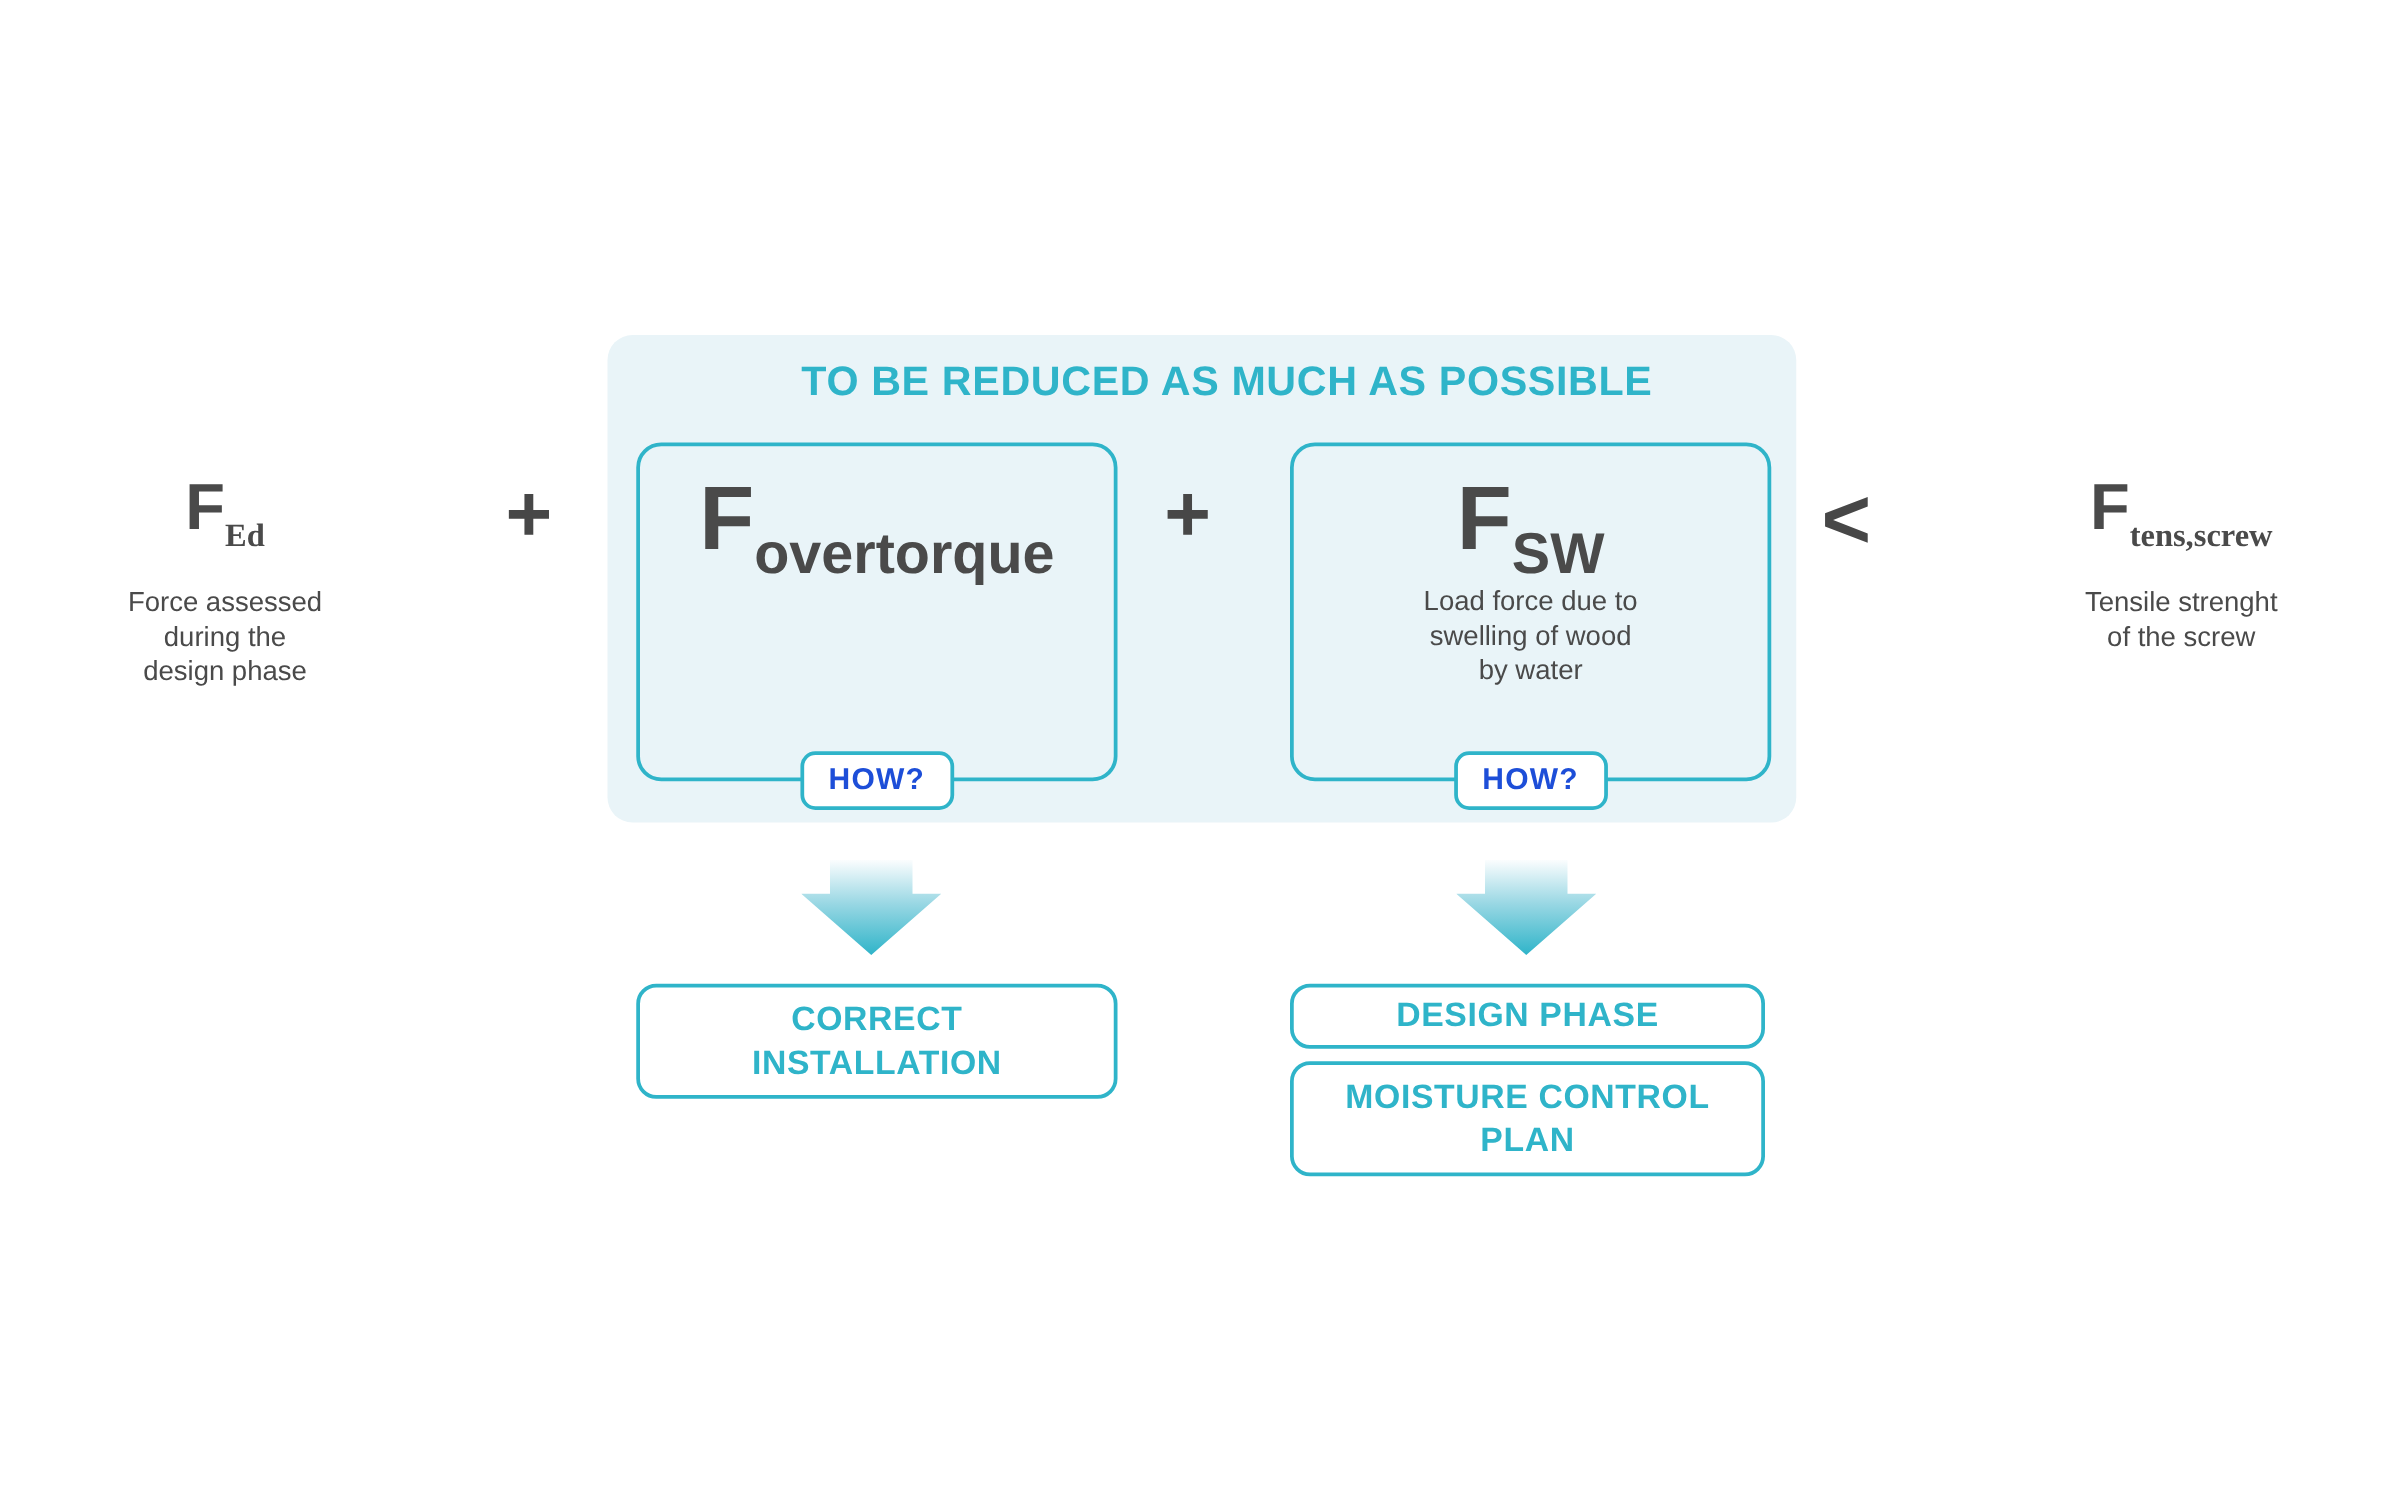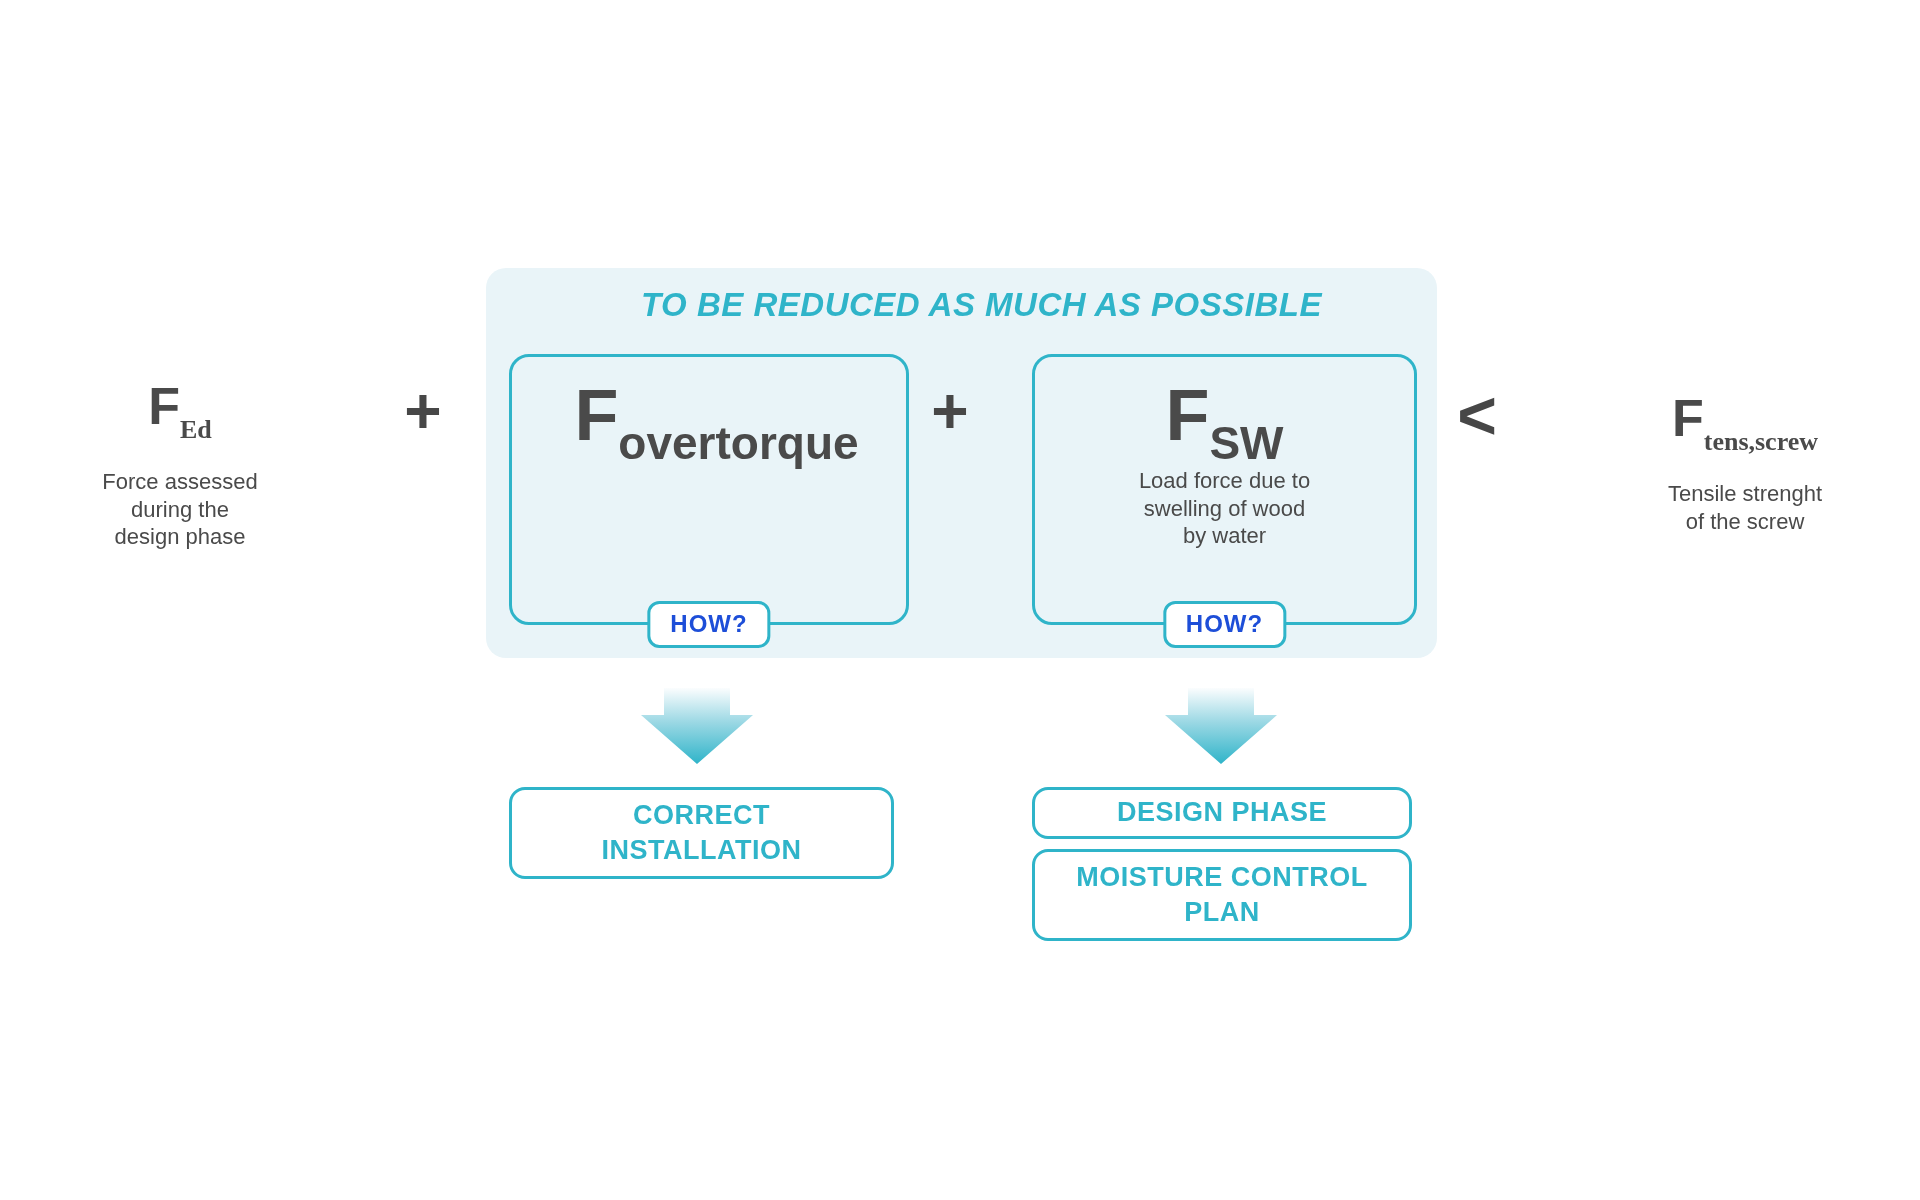--- a/index.html
+++ b/index.html
@@ -35,49 +35,49 @@
   .outcome-box{position:absolute;background:#ffffff;border:3px solid #2fb4c9;border-radius:16px;
     display:flex;align-items:center;justify-content:center;text-align:center;}
   .outcome-label{font-size:27px;font-weight:bold;color:#2fb4c9;line-height:1.3;white-space:pre-line;letter-spacing:.5px;}
 </style>
 </head>
 <body>
 
 <div class="canvas">
 
   <div class="panel" style="left:486px;top:268px;width:951px;height:390px;"></div>
-  <div class="panel-title" style="left:486px;top:286px;width:991px;font-style:italic;">TO BE REDUCED AS MUCH AS POSSIBLE</div>
+  <div class="panel-title" style="left:486px;top:286px;width:991px;">TO BE REDUCED AS MUCH AS POSSIBLE</div>
 
   <div class="term side-term" style="left:50px;top:380px;width:260px;">
     <div class="symbol side-symbol"><span>F</span><span class="sym-sub">Ed</span></div>
     <div class="caption">Force assessed
 during the
 design phase</div>
   </div>
 
   <div class="operator" style="left:383px;top:379px;width:80px;">+</div>
 
-  <div class="term-box" style="left:509px;top:354px;width:379px;height:265px;padding-left:15px;">
+  <div class="term-box" style="left:509px;top:354px;width:379px;height:265px;">
     <div class="symbol box-symbol"><span>F</span><span class="sym-sub">overtorque</span></div>
     <div class="how-badge">HOW?</div>
   </div>
 
   <div class="operator" style="left:910px;top:379px;width:80px;">+</div>
 
   <div class="term-box" style="left:1032px;top:354px;width:379px;height:265px;">
     <div class="symbol box-symbol"><span>F</span><span class="sym-sub">SW</span></div>
     <div class="caption">Load force due to
 swelling of wood
 by water</div>
     <div class="how-badge">HOW?</div>
   </div>
 
   <div class="operator less" style="left:1437px;top:381px;width:80px;">&lt;</div>
 
-  <div class="term side-term" style="left:1590px;top:392px;width:310px;">
+  <div class="term side-term" style="left:1590px;top:380px;width:310px;">
     <div class="symbol side-symbol"><span>F</span><span class="sym-sub">tens,screw</span></div>
     <div class="caption">Tensile strenght
 of the screw</div>
   </div>
 
   <svg class="arrow" style="left:641px;top:688px;" width="112" height="76" viewBox="0 0 112 76">
     <defs>
       <linearGradient id="arrowGrad1" x1="0" y1="0" x2="0" y2="1">
         <stop offset="0" stop-color="#fbfdfe"></stop>
         <stop offset="0.45" stop-color="#9bd8e4"></stop>

